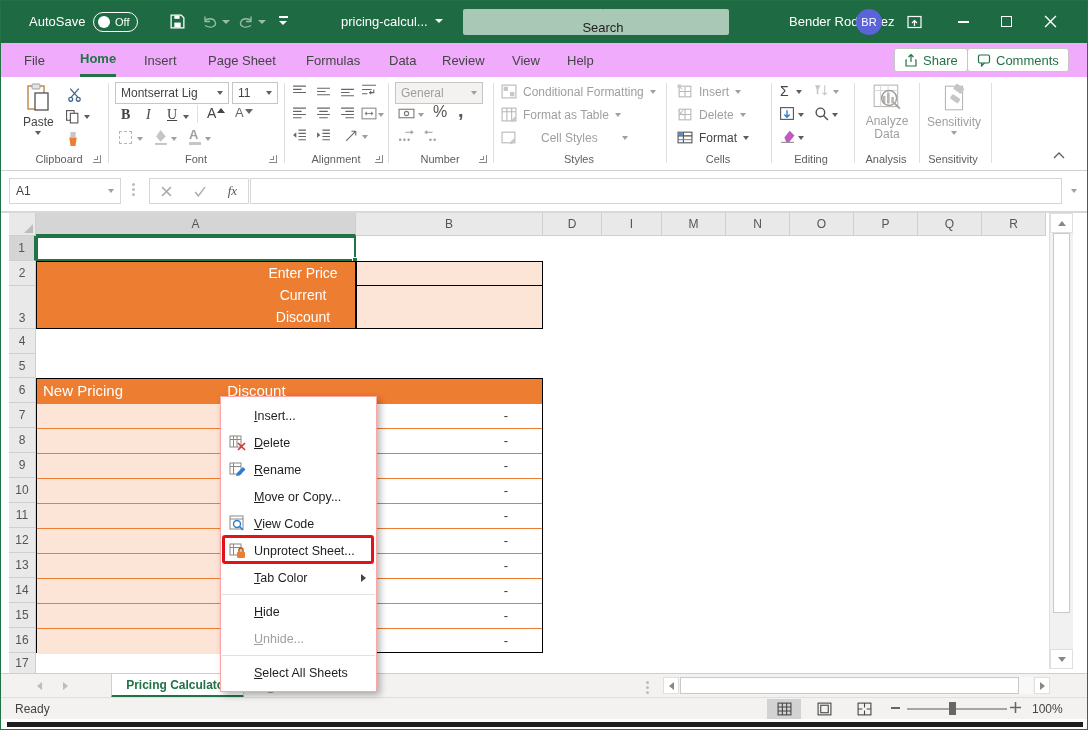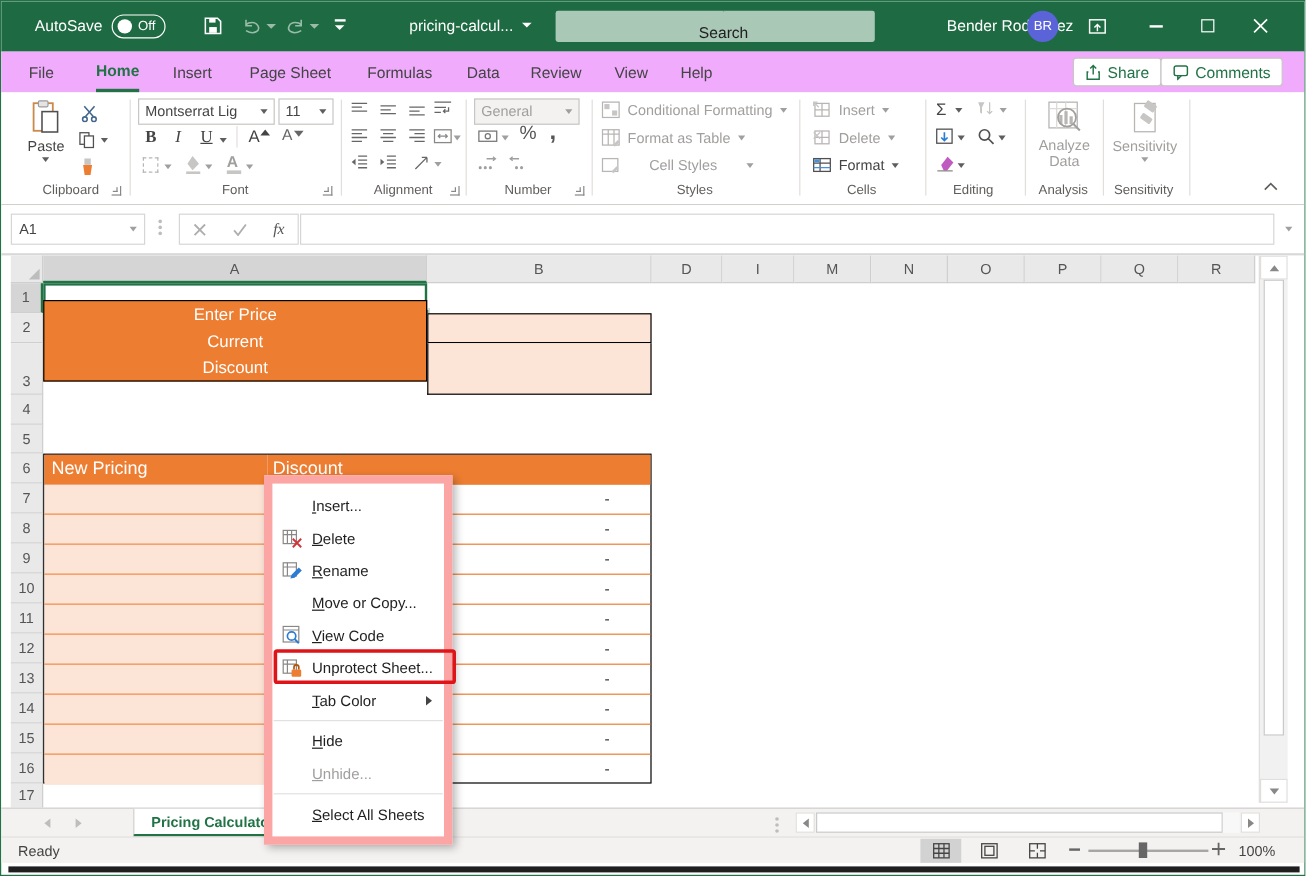--- a/index.html
+++ b/index.html
@@ -61,21 +61,21 @@
   .rowhead { position:absolute; left:8px; width:27px; background:#E9E9E9; border-right:1px solid #cfcfcf;
              border-bottom:1px solid #cfcfcf; color:#555; font-size:12px; display:flex; align-items:center; justify-content:center; }
   .selhead { background:#D5D5D5; }
   .corner { position:absolute; left:8px; top:0; width:27px; height:23px; background:#E9E9E9;
             border-right:1px solid #cfcfcf; border-bottom:1px solid #cfcfcf; }
   .corner:after { content:""; position:absolute; right:2px; bottom:2px; border-left:9px solid transparent; border-bottom:9px solid #bdbdbd; }
   .cell-orange { background:#ED7D31; color:#fff; }
   .cell-peach  { background:#FCE4D6; }
 
   
-  .cmenu { position:absolute; left:219px; top:395px; width:157px; background:#fff; border:7px solid #fca5a5;
+  .cmenu { position:absolute; left:219px; top:395px; width:157px; background:#fff; border:1px solid #fca5a5;
            box-shadow:3px 3px 7px rgba(0,0,0,.3); padding:5px 0; z-index:50; }
   .mitem { position:relative; height:27px; display:flex; align-items:center; padding-left:33px;
            font-size:12.5px; color:#1f1f1f; }
   .mitem .micon { position:absolute; left:8px; top:5px; width:17px; height:17px; }
   .mitem.disabled { color:#a19f9d; }
   .msep { height:1px; background:#e0e0e0; margin:3px 1px; }
   .subarrow { position:absolute; right:10px; width:0; height:0; border-top:4px solid transparent;
               border-bottom:4px solid transparent; border-left:5px solid #444; }
   .redbox { position:absolute; left:1px; top:138px; width:152px; height:29px; border:3px solid #DF1418;
             border-radius:3px; z-index:60; pointer-events:none; }
@@ -492,21 +492,21 @@
     <div class="rowhead" style="top:315px;height:25px;">12</div>
     <div class="rowhead" style="top:340px;height:25px;">13</div>
     <div class="rowhead" style="top:365px;height:25px;">14</div>
     <div class="rowhead" style="top:390px;height:25px;">15</div>
     <div class="rowhead" style="top:415px;height:25px;">16</div>
     <div class="rowhead" style="top:440px;height:20px;border-bottom:none;">17</div>
 
     <div class="abs" style="left:35px;top:23px;width:320px;height:25px;border:2px solid #217346;background:#fff;"></div>
     <div class="abs" style="left:351px;top:44px;width:6px;height:6px;background:#217346;border:1px solid #fff;"></div>
 
-    <div class="abs cell-orange" style="left:35px;top:37px;width:320px;height:68px;border:1px solid #000;display:flex;align-items:center;justify-content:center;">
+    <div class="abs cell-orange" style="left:35px;top:48px;width:320px;height:68px;border:1px solid #000;display:flex;align-items:center;justify-content:flex-end;">
       <div style="width:104px;text-align:center;font-size:14px;line-height:22px;">Enter Price Current Discount</div>
     </div>
 
     <div class="abs cell-peach" style="left:355px;top:48px;width:187px;height:25px;border:1px solid #000;"></div>
     <div class="abs cell-peach" style="left:355px;top:73px;width:187px;height:43px;border:1px solid #000;border-top:none;"></div>
 
     <div class="abs" style="left:35px;top:165px;width:507px;height:275px;border:1.5px solid #000;">
       <div style="display:flex;height:25px;">
         <div class="cell-orange" style="width:187px;font-size:15px;padding:3px 0 0 6px;">New Pricing</div>
         <div class="cell-orange" style="width:320px;font-size:15px;padding:3px 0 0 4px;">Discount</div>

